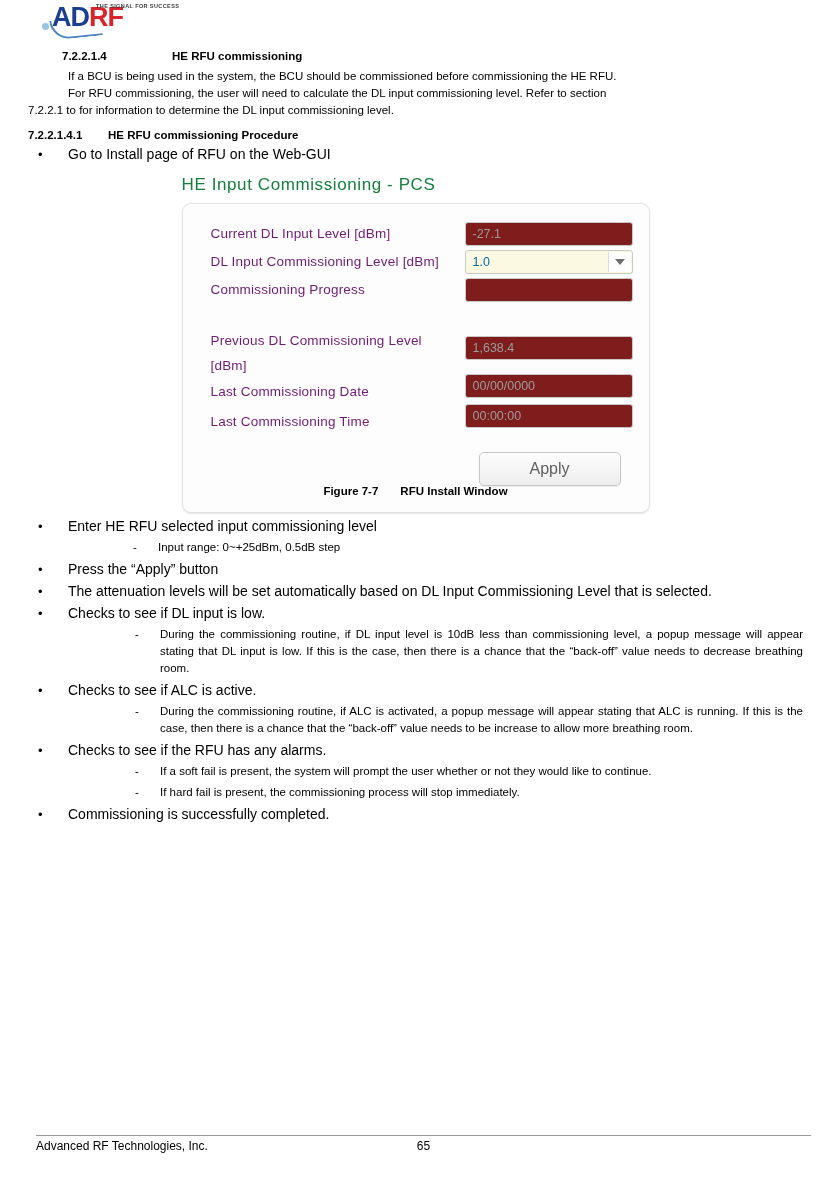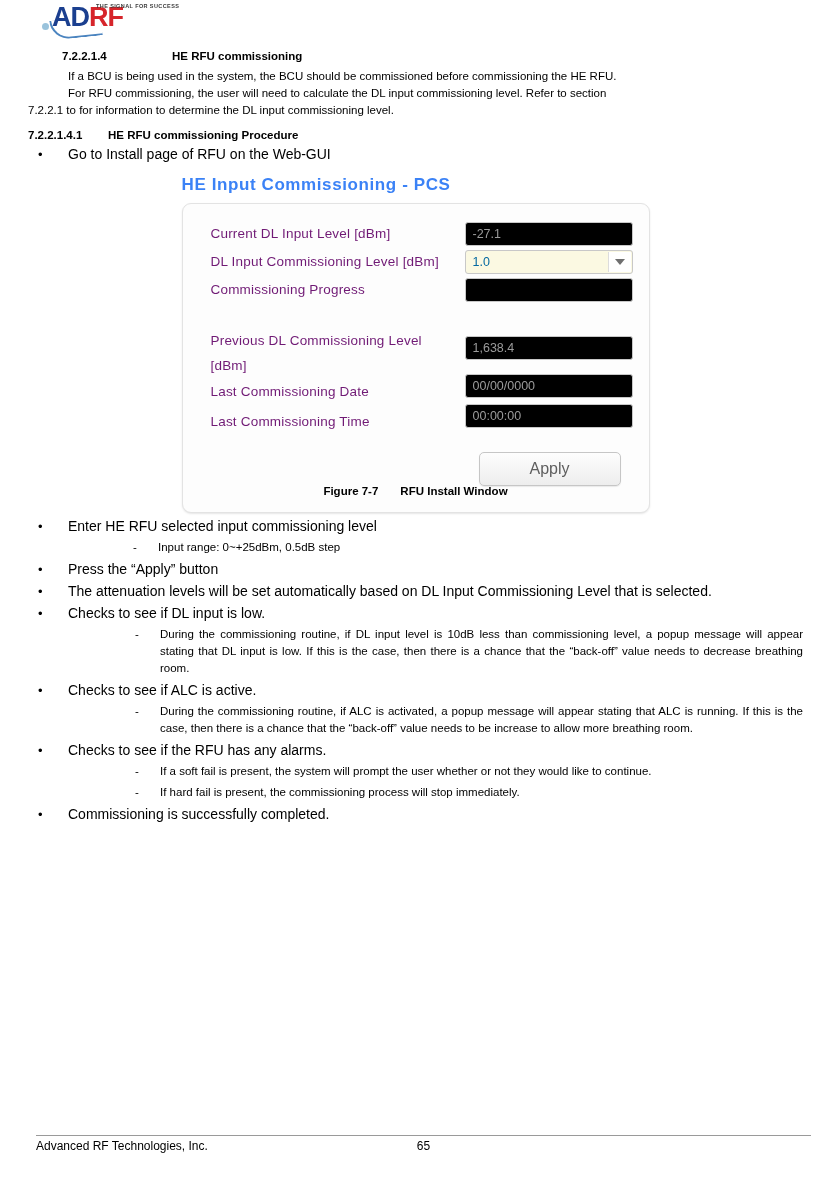--- a/index.html
+++ b/index.html
@@ -182,22 +182,22 @@
     border: 1px solid #e3e3e3;
     border-radius: 9px;
     background: #fdfdfd;
     box-shadow: 0 1px 2px rgba(0,0,0,0.10);
   }
   .panel-title {
     position: absolute;
     left: 0;
     top: 0;
     font-size: 17px;
-    font-weight: bold;
-    color: #3b82f6;
+    font-weight: normal;
+    color: #15803d;
     letter-spacing: 0.6px;
     font-family: "Liberation Sans", sans-serif;
   }
   .field-label {
     position: absolute;
     font-size: 13.5px;
     color: #701a75;
     font-family: "Liberation Sans", sans-serif;
     letter-spacing: 0.2px;
     white-space: nowrap;
@@ -210,21 +210,21 @@
     border-radius: 3px;
     background: #ffffff;
     box-sizing: border-box;
     font-size: 12.5px;
     color: #8a8a8a;
     line-height: 22px;
     padding-left: 7px;
     font-family: "Liberation Sans", sans-serif;
   }
   .field-box.readonly {
-    background: #000000;
+    background: #7f1d1d;
     color: #9b9b9b;
   }
   .field-box.empty { color: transparent; }
   .combo {
     position: absolute;
     height: 24px;
     width: 168px;
     border: 1px solid #c8c8c8;
     border-radius: 3px;
     background: #fbf9e2;

